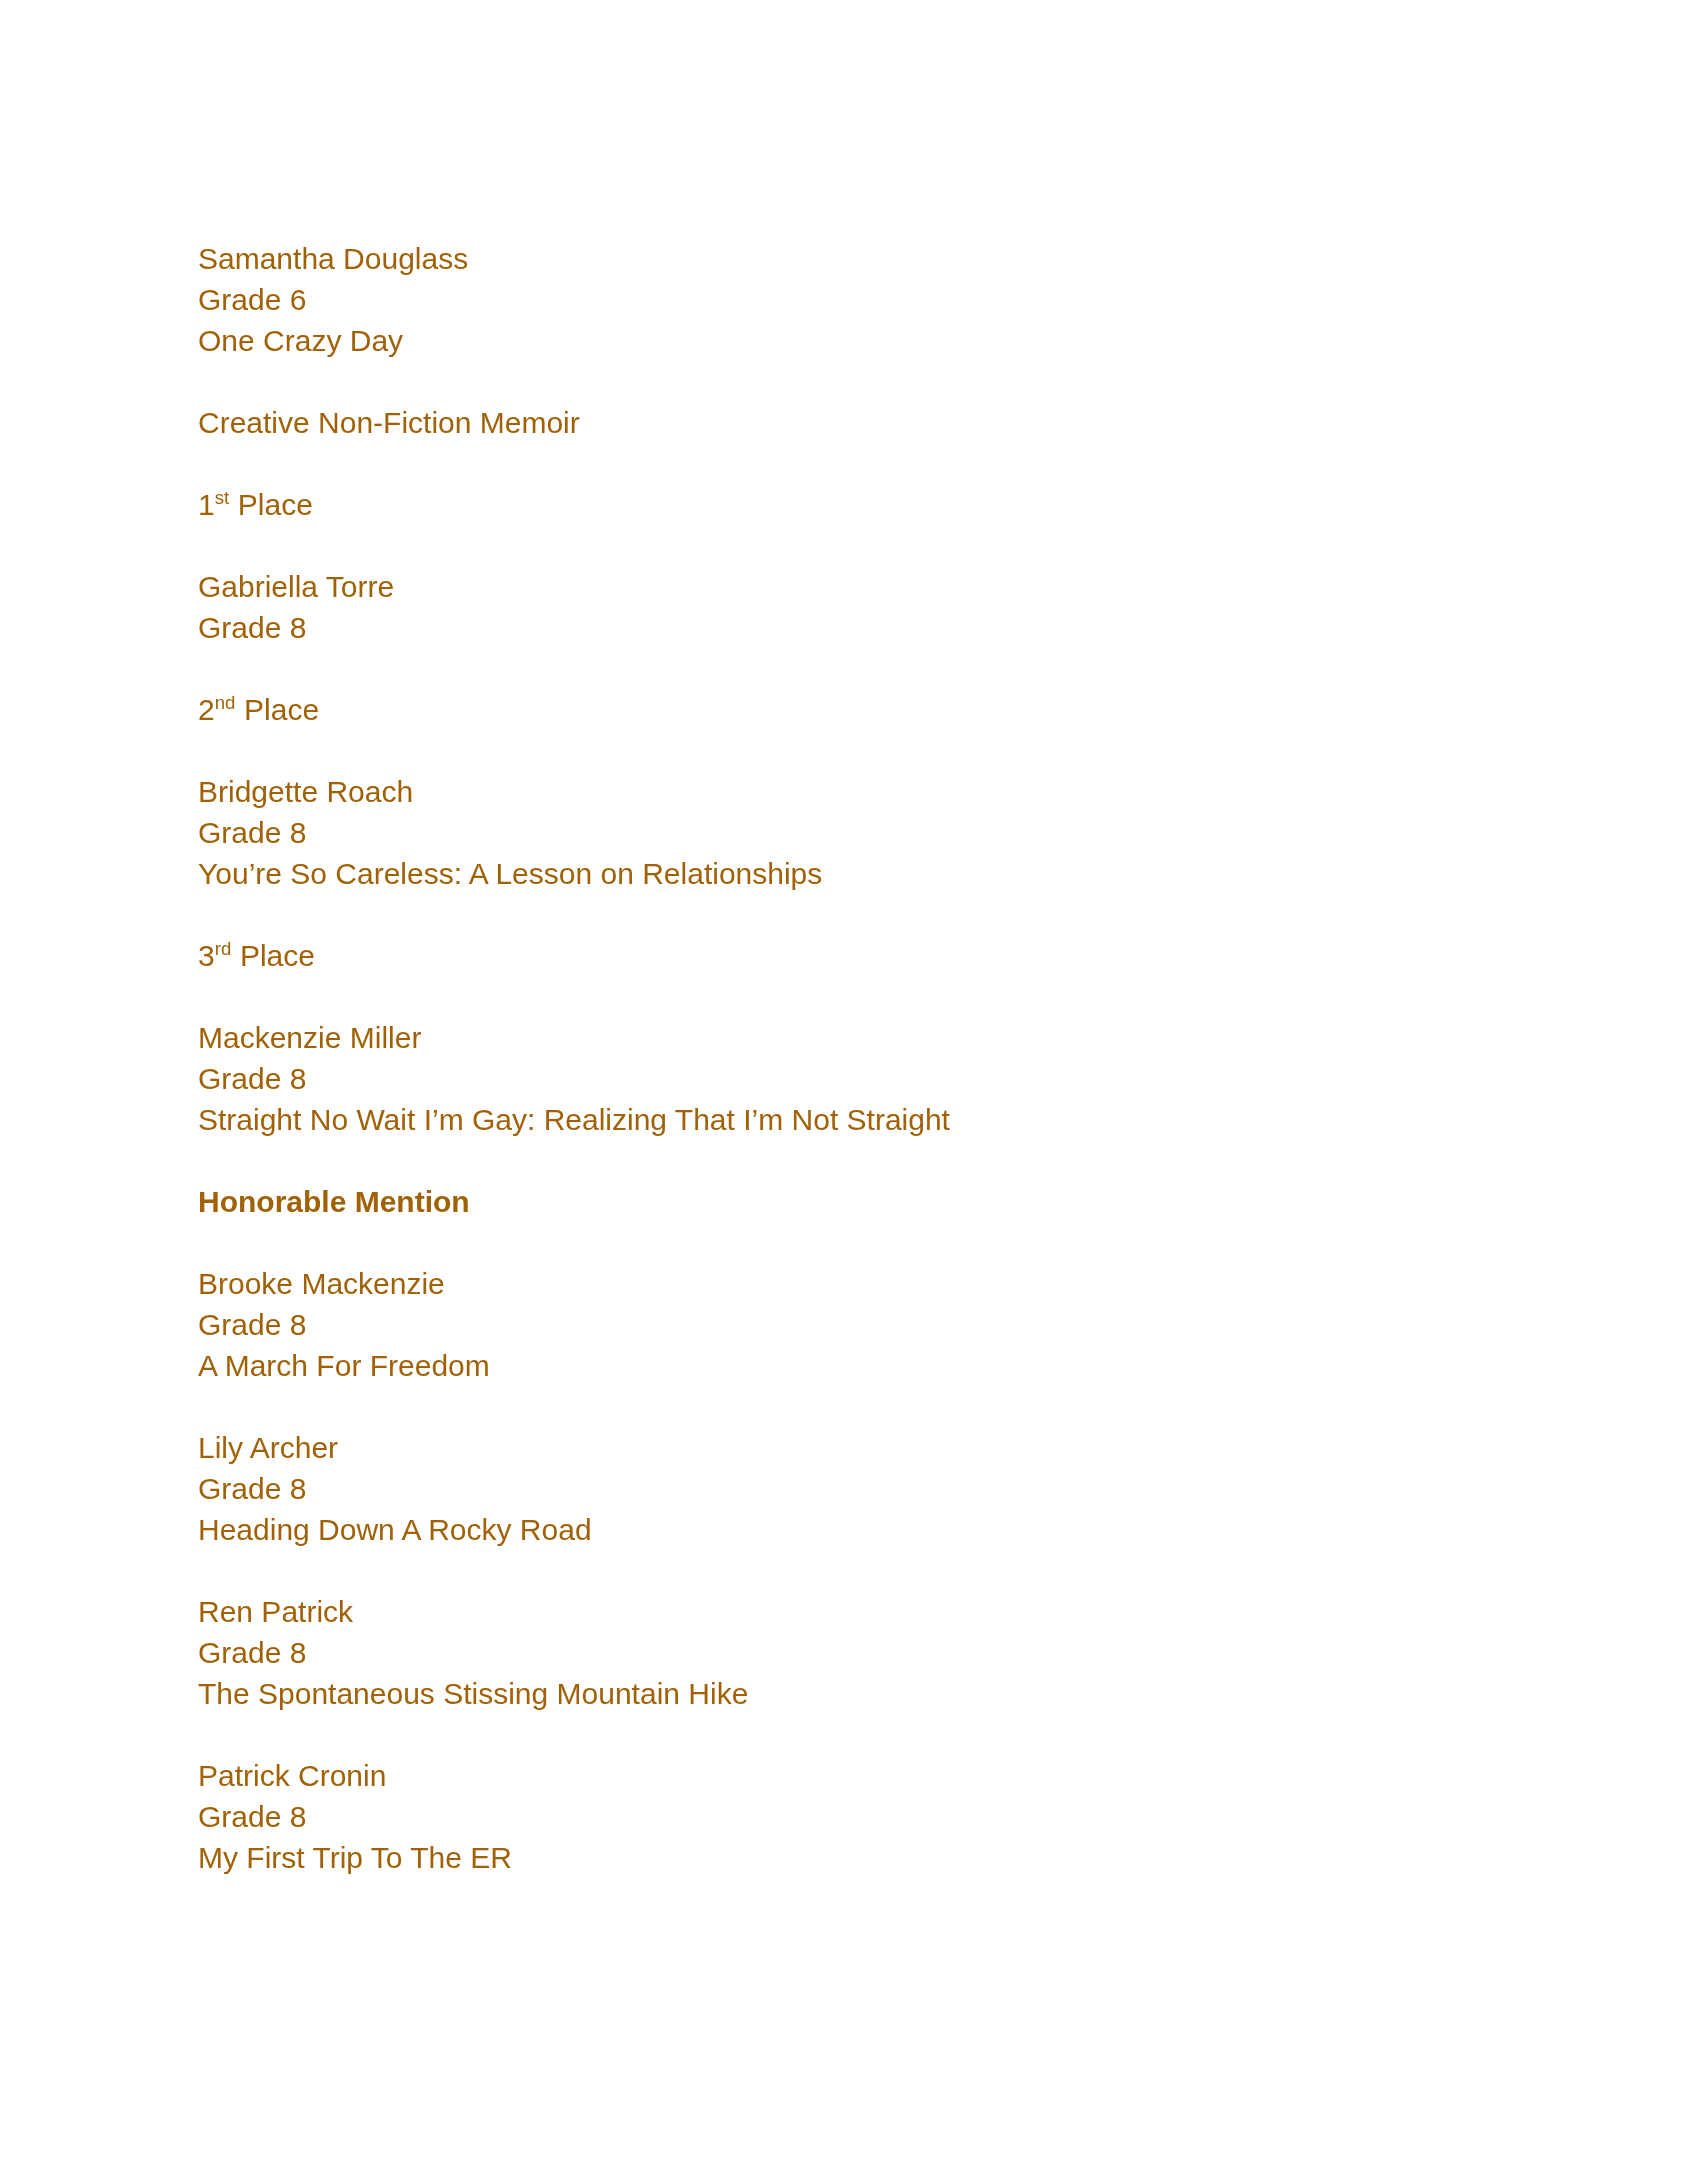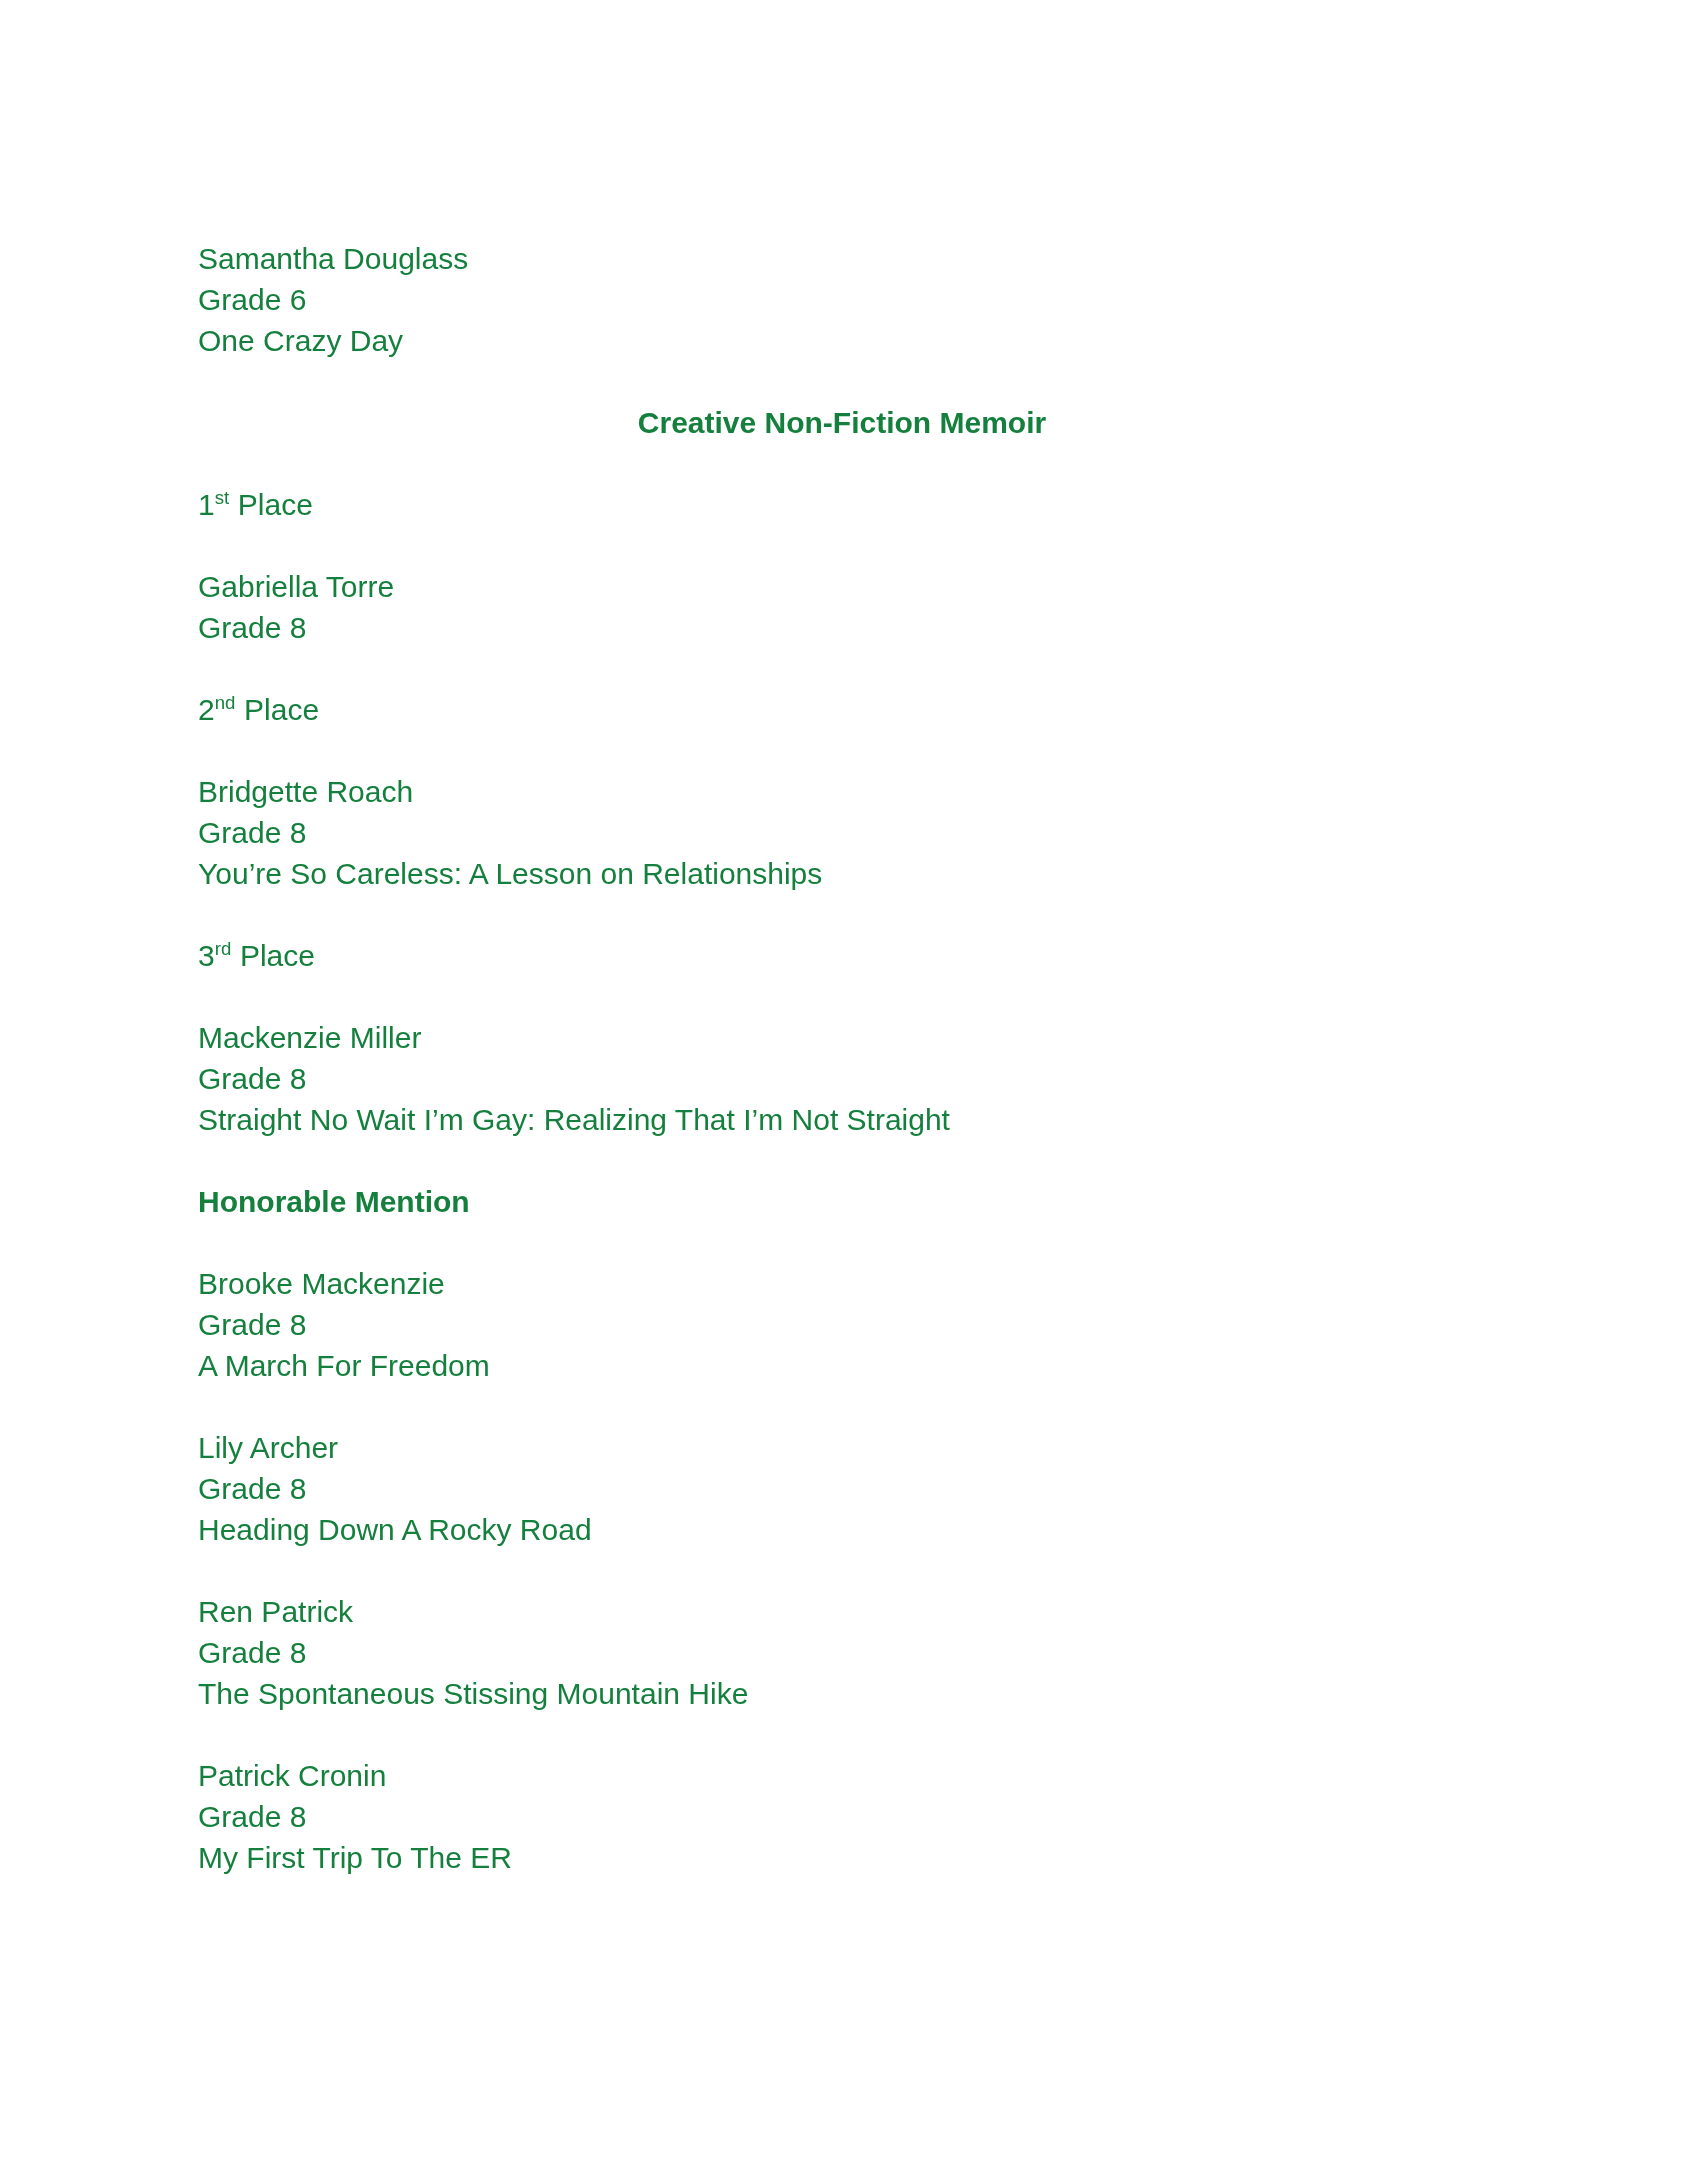--- a/index.html
+++ b/index.html
@@ -5,38 +5,38 @@
   html, body {
     margin: 0;
     padding: 0;
     background: #ffffff;
   }
   .page {
     position: relative;
     width: 1684px;
     height: 2179px;
     background: #ffffff;
-    color: #15803d;
+    color: #a16207;
     font-family: "Liberation Sans", sans-serif;
     font-size: 30px;
     box-sizing: border-box;
     padding: 238px 198px 0 198px;
     overflow: hidden;
   }
   .block {
     margin: 0 0 41px 0;
   }
   .line {
     line-height: 41px;
     min-height: 41px;
     white-space: pre;
   }
   .title-line {
-    text-align: center;
-    font-weight: bold;
+    text-align: left;
+    font-weight: normal;
     white-space: normal;
   }
   .bold-heading {
     font-weight: bold;
   }
   sup.ordinal-suffix {
     font-size: 0.62em;
     line-height: 0;
     vertical-align: super;
     text-align: center;

